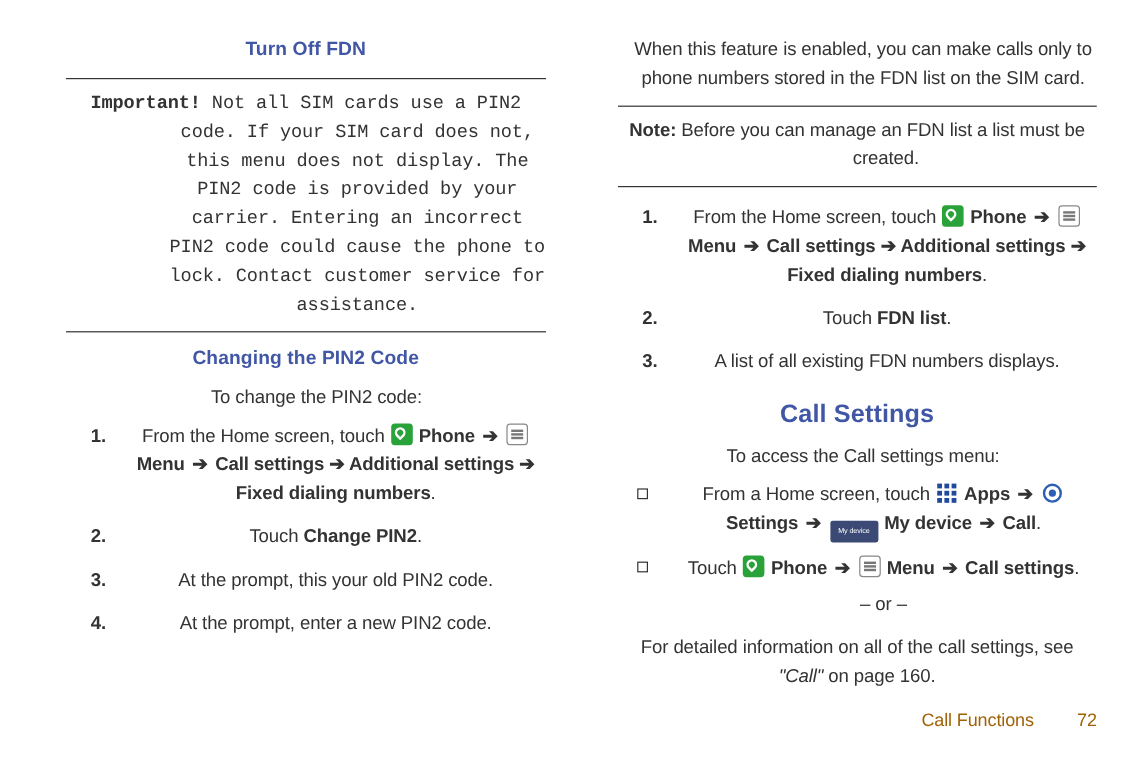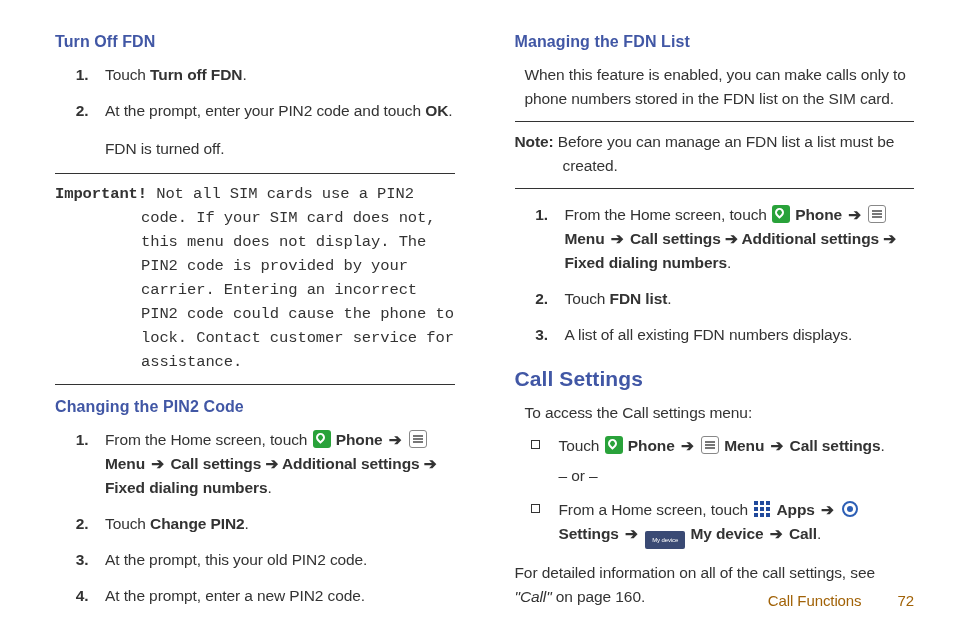--- a/index.html
+++ b/index.html
@@ -14,21 +14,21 @@
     position:relative;
     overflow:hidden;
     letter-spacing:-0.1px;
   }
   .page {
     display:flex;
     gap:60px;
     padding:30px 40px 0 55px;
     box-sizing:border-box;
   }
-  .col { flex:1; min-width:0; }
+  .col { flex:1; min-width:0;text-align:center; }
   .h-blue {
     font-family: Arial, Helvetica, sans-serif;
     font-weight:900;
     color:#4157a5;
     font-size:16px;
     margin:0 0 8px 0;
     letter-spacing:0.1px;
   }
   .h-big {
     font-family: Arial, Helvetica, sans-serif;
@@ -114,58 +114,49 @@
   .footer .sect { margin-right:36px; }
   .continued { margin:2px 0 0 48px; }
 </style>
 </head>
 <body>
 
 <div class="page">
 
   <div class="col">
     <div class="h-blue">Turn Off FDN</div>
-    <ol class="steps">
-      <li>
-        <span>Touch </span><b>Turn off FDN</b><span>.</span>
-      </li>
-      <li>
-        <span>At the prompt, enter your PIN2 code and touch </span><b>OK</b><span>.</span>
-        <div class="continued" style="margin-left:0; margin-top:14px;">FDN is turned off.</div>
-      </li>
-    </ol>
 
     <hr class="rule">
     <div class="callout">
       <p class="callout-body">
         <b>Important! </b><span>Not all SIM cards use a PIN2 code. If your SIM card does not, this menu does not display. The PIN2 code is provided by your carrier. Entering an incorrect PIN2 code could cause the phone to lock. Contact customer service for assistance.</span>
       </p>
     </div>
     <hr class="rule">
 
     <div class="h-blue" style="margin-top:10px;">Changing the PIN2 Code</div>
+    <p class="intro">To change the PIN2 code:</p>
     <ol class="steps">
       <li>
         <span>From the Home screen, touch </span><span class="ico ico-phone"></span>
         <b>Phone</b>
         <span class="arrow">➔</span>
         <span class="ico ico-menu"></span>
         <b>Menu</b>
         <span class="arrow">➔</span><b> Call settings ➔ Additional settings ➔ Fixed dialing numbers</b><span>.</span>
       </li>
       <li>
         <span>Touch </span><b>Change PIN2</b><span>.</span>
       </li>
       <li>At the prompt, this your old PIN2 code.</li>
       <li>At the prompt, enter a new PIN2 code.</li>
     </ol>
   </div>
 
   <div class="col">
-    <div class="h-blue">Managing the FDN List</div>
     <p class="intro" style="margin-left:10px;">When this feature is enabled, you can make calls only to phone numbers stored in the FDN list on the SIM card.</p>
 
     <hr class="rule">
     <div class="callout">
       <p class="callout-body2">
         <b>Note: </b><span>Before you can manage an FDN list a list must be created.</span>
       </p>
     </div>
     <hr class="rule">
 
@@ -182,40 +173,40 @@
         <span>Touch </span><b>FDN list</b><span>.</span>
       </li>
       <li>A list of all existing FDN numbers displays.</li>
     </ol>
 
     <div class="h-big">Call Settings</div>
     <p class="intro" style="margin-left:10px;">To access the Call settings menu:</p>
 
     <ul class="bullets">
       <li>
+        <span>From a Home screen, touch </span><span class="ico ico-apps"></span>
+        <b>Apps</b>
+        <span class="arrow">➔</span>
+        <span class="ico ico-gear"></span>
+        <b>Settings</b>
+        <span class="arrow">➔</span>
+        <span class="ico ico-mydevice"></span>
+        <b>My device</b>
+        <span class="arrow">➔</span>
+        <b>Call</b><span>.</span>
+      </li>
+      <li>
         <span>Touch </span><span class="ico ico-phone"></span>
         <b>Phone</b>
         <span class="arrow">➔</span>
         <span class="ico ico-menu"></span>
         <b>Menu</b>
         <span class="arrow">➔</span><b> Call settings</b><span>.</span>
         <div class="or" style="margin-left:0;">– or –</div>
       </li>
-      <li>
-        <span>From a Home screen, touch </span><span class="ico ico-apps"></span>
-        <b>Apps</b>
-        <span class="arrow">➔</span>
-        <span class="ico ico-gear"></span>
-        <b>Settings</b>
-        <span class="arrow">➔</span>
-        <span class="ico ico-mydevice"></span>
-        <b>My device</b>
-        <span class="arrow">➔</span>
-        <b>Call</b><span>.</span>
-      </li>
     </ul>
 
     <p class="after">
       <span>For detailed information on all of the call settings, see </span><i>"Call"</i><span> on page 160.</span>
     </p>
   </div>
 
 </div>
 
 <div class="footer">

